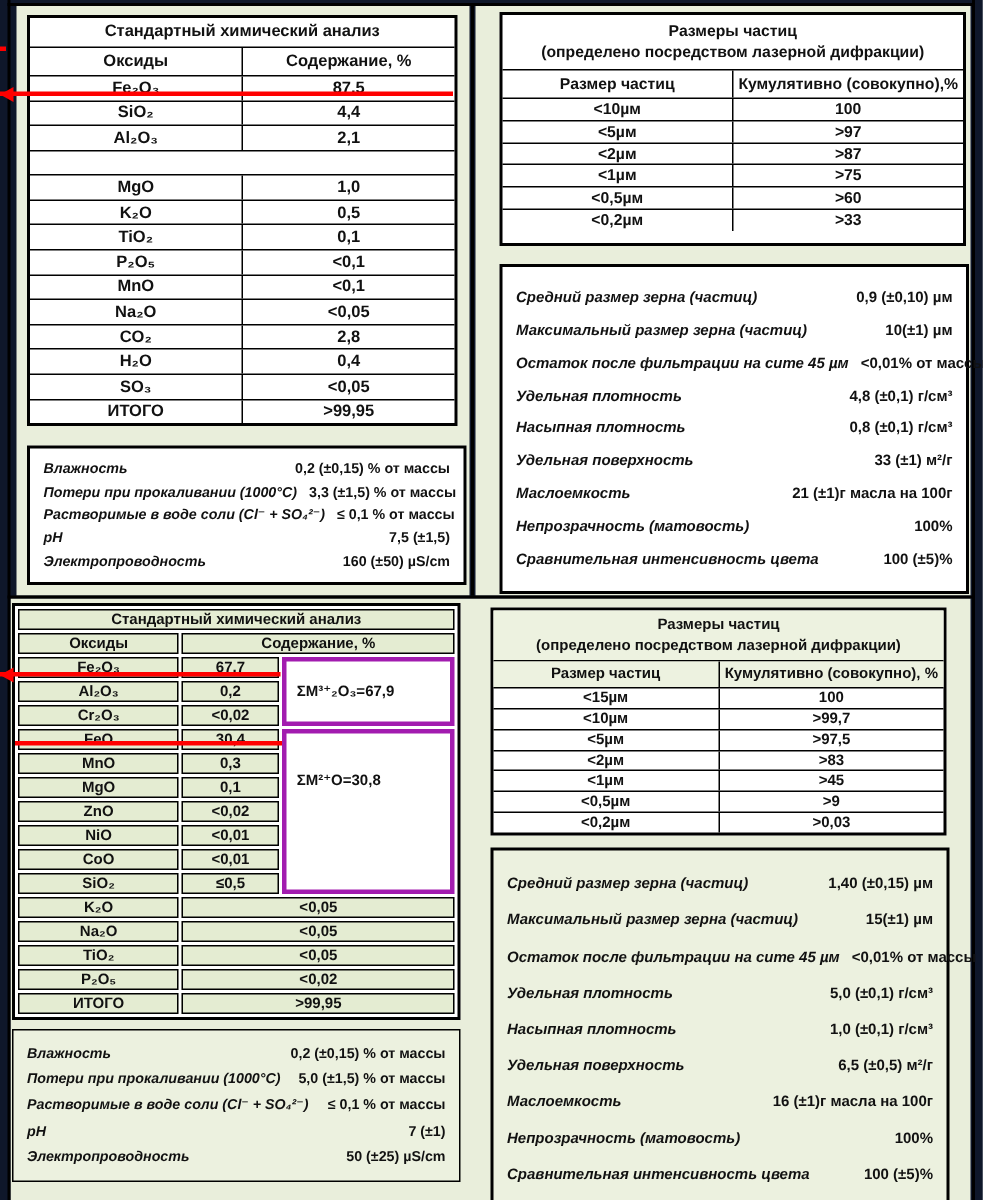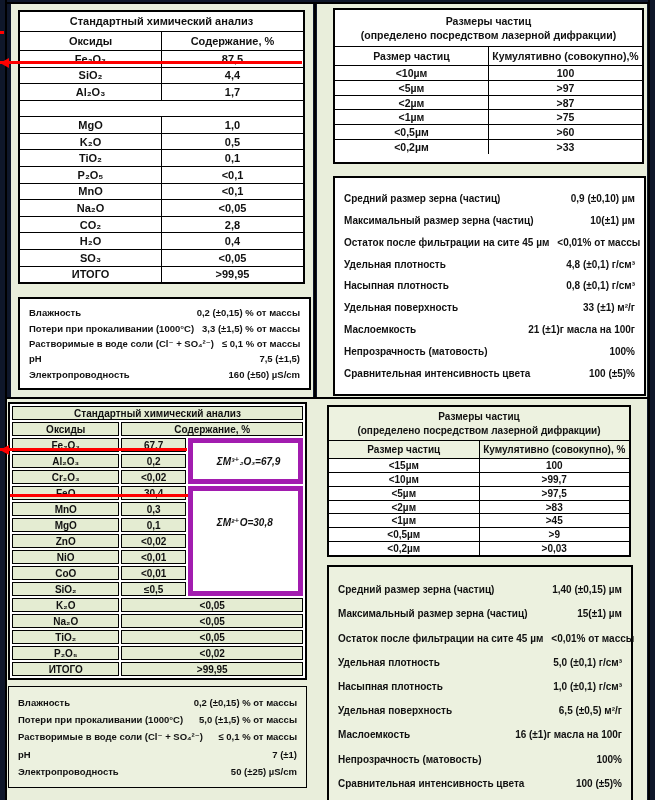--- a/index.html
+++ b/index.html
@@ -25,30 +25,30 @@
   .tint{background:var(--tint);}
   
   .btbl{position:absolute;background:#fff;border:2px solid #000;box-sizing:border-box;padding:1px;font-weight:bold;font-size:10px;text-align:center;}
   .bcell{background:var(--cellgreen);border:1px solid #000;margin:1px;display:flex;align-items:center;justify-content:center;height:12px;}
   .bt-head,.bt-row,.bt-group{display:flex;}
   .bt-head .h-ox{width:36%;}
   .bt-head .h-rest{flex:1;}
   .bt-left{width:60%;display:flex;flex-direction:column;}
   .bt-left .b-ox{width:60%;}
   .bt-left .b-val{flex:1;}
-  .bt-note{flex:1;background:#fff;border:5px solid #a21caf;margin:1px;display:flex;justify-content:flex-start;padding-left:24px;font-size:10px;box-sizing:border-box;text-align:left;font-style:italic;}
+  .bt-note{flex:1;background:#fff;border:3px solid #a21caf;margin:1px;display:flex;justify-content:flex-start;padding-left:7px;font-size:10px;box-sizing:border-box;text-align:left;}
   .note-center{align-items:center;}
   .note-top{align-items:flex-start;padding-top:26px;}
   .full-rows .b-ox{width:36%;}
   .full-rows .b-wide{flex:1;}
   
   .props{position:absolute;border:2px solid #000;box-sizing:border-box;display:flex;flex-direction:column;justify-content:space-evenly;padding:4px 9px;font-weight:bold;background:#fff;}
   .props.greenfill{background:#ecf1df;}
   .p-row{display:flex;justify-content:space-between;align-items:baseline;white-space:nowrap;}
-  .p-label{}
+  .p-label{font-style:italic;}
   .p-value{text-align:right;margin-left:8px;}
   
   .redline{position:absolute;background:#f00;height:3px;}
   .redtip{position:absolute;width:0;height:0;border-top:5px solid transparent;border-bottom:5px solid transparent;border-right:9px solid #f00;}
 </style>
 </head>
 <body>
 
 <div id="page">
 
@@ -75,21 +75,21 @@
           <div class="cR">87,5</div>
         </div>
 
         <div class="t-row">
           <div class="cL">SiO₂</div>
           <div class="cR">4,4</div>
         </div>
 
         <div class="t-row">
           <div class="cL">Al₂O₃</div>
-          <div class="cR">1,7</div>
+          <div class="cR">2,1</div>
         </div>
 
         <div class="t-row">
         </div>
 
         <div class="t-row">
           <div class="cL">MgO</div>
           <div class="cR">1,0</div>
         </div>
 

